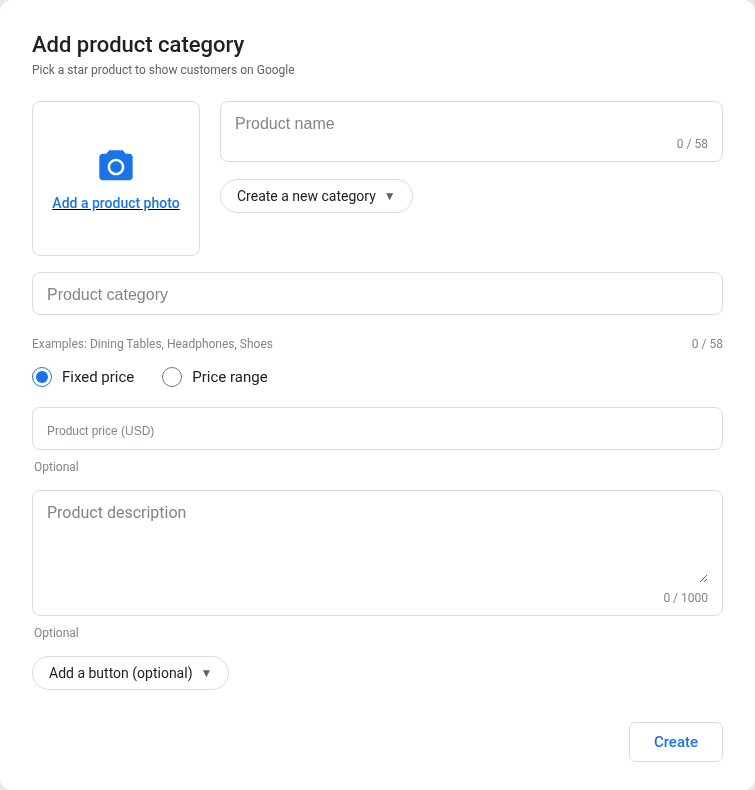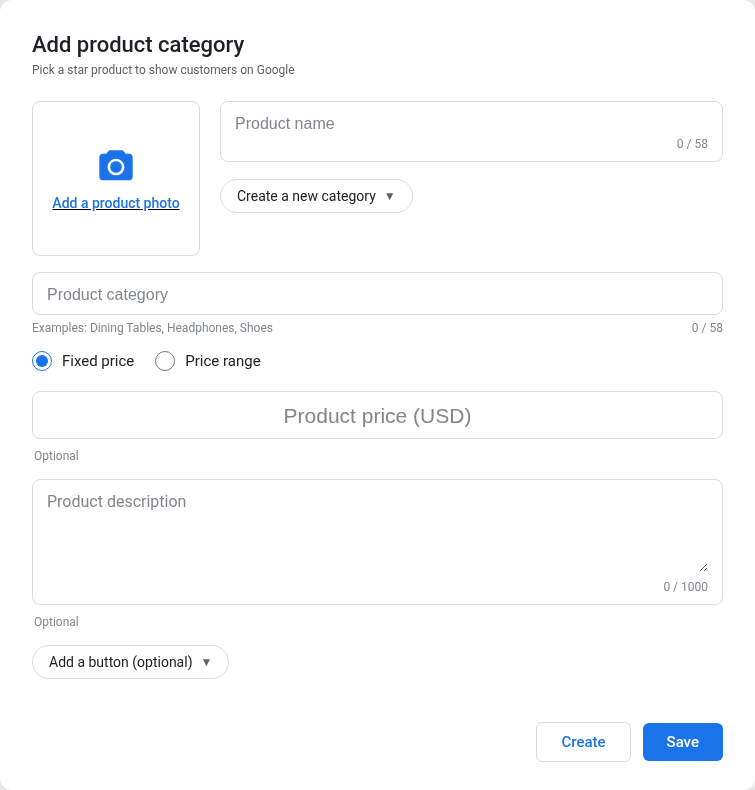--- a/index.html
+++ b/index.html
@@ -107,21 +107,21 @@
       cursor: pointer;
       font-family: inherit;
     }
     .dropdown-btn .chevron {
       font-size: 12px;
       color: #5f6368;
     }
     .full-width-section {
       display: flex;
       flex-direction: column;
-      gap: 0;
+      gap: 16px;
     }
     .product-category-wrapper {
       border: 1.5px solid #dadce0;
       border-radius: 8px;
       padding: 12px 14px 10px 14px;
       margin-bottom: 0;
     }
     .product-category-wrapper input {
       width: 100%;
       border: none;
@@ -150,21 +150,21 @@
     }
     .details-label {
       font-size: 14px;
       color: #202124;
       margin-bottom: 14px;
       font-weight: 400;
     }
     .radio-group {
       display: flex;
       align-items: flex-end;
-      gap: 21px;
+      gap: 28px;
       margin-bottom: 20px;
     }
     .radio-option {
       display: flex;
       align-items: center;
       gap: 10px;
       cursor: pointer;
     }
     .radio-option input[type="radio"] {
       width: 20px;
@@ -180,24 +180,23 @@
     .price-wrapper {
       border: 1.5px solid #dadce0;
       border-radius: 8px;
       padding: 12px 14px 10px 14px;
       margin-bottom: 4px;
     }
     .price-wrapper input {
       width: 100%;
       border: none;
       outline: none;
-      font-size: 21px;
+      font-size: 12px;
       color: #202124;
       background: transparent;
-      text-align: center;
     }
     .price-wrapper input::placeholder {
       color: #80868b;
     }
     .optional-label {
       font-size: 12px;
       color: #80868b;
       margin-bottom: 16px;
       margin-top: 6px;
       padding-left: 2px;
@@ -328,15 +327,14 @@
 
   <div>
     <button class="dropdown-btn">
       <span>Add a button (optional)</span>
       <span class="chevron">▼</span>
     </button>
   </div>
 
   <div class="dialog-footer">
     <button class="cancel-btn">Create</button>
-    <button class="save-btn">Save</button>
   </div>
 </div>
 
 </body></html>

